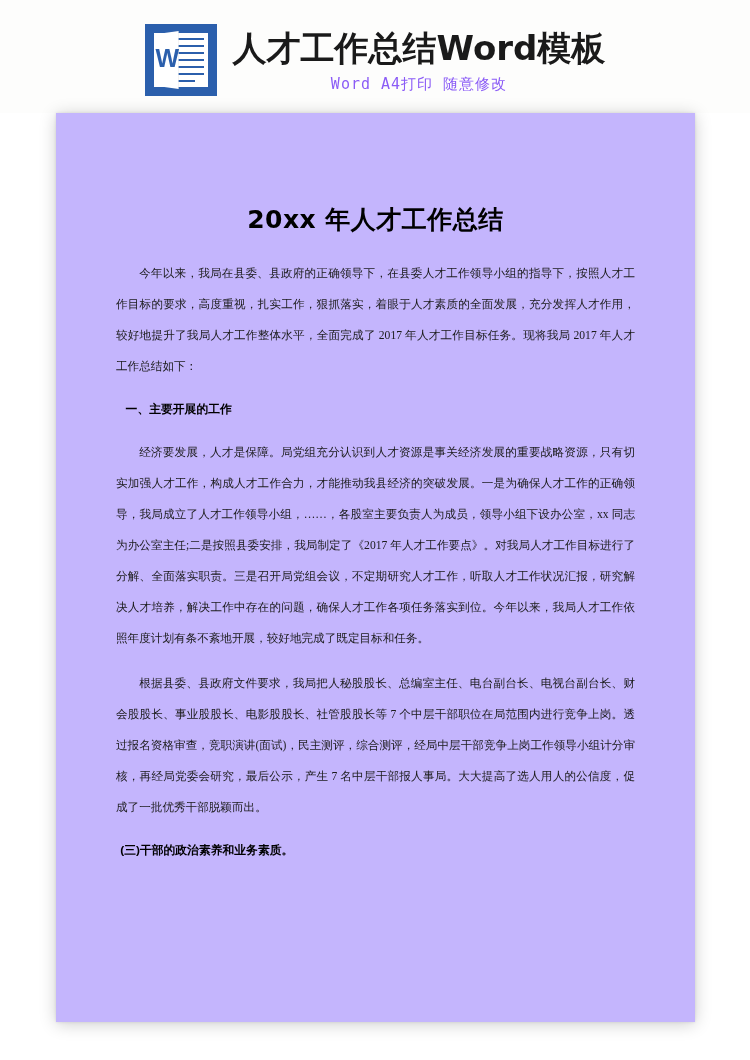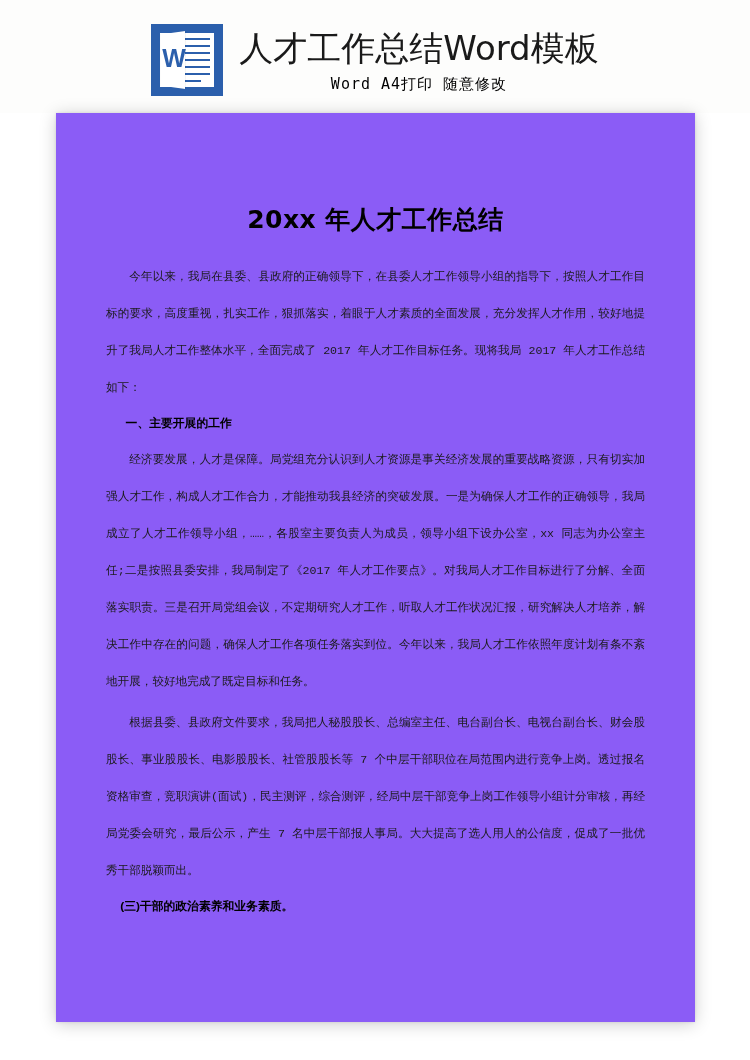--- a/index.html
+++ b/index.html
@@ -87,73 +87,73 @@
 
   #banner-texts {
     display: flex;
     flex-direction: column;
     align-items: center;
     padding-top: 2px;
   }
   #banner-title {
     font-family: "DejaVu Sans", "Liberation Sans", sans-serif;
     font-size: 34px;
-    font-weight: 400;
+    font-weight: 700;
     color: #1a1a1a;
     line-height: 44px;
     letter-spacing: 0px;
     white-space: nowrap;
   }
   #banner-subtitle {
     font-family: "DejaVu Sans Mono", "Liberation Sans", sans-serif;
     font-size: 15px;
     font-weight: 400;
-    color: #000000;
+    color: #8b5cf6;
     line-height: 24px;
     letter-spacing: 1px;
     margin-top: 2px;
     white-space: nowrap;
   }
 
   
   #page {
     position: absolute;
     left: 56px;
     top: 113px;
     width: 639px;
     height: 909px;
-    background: #8b5cf6;
+    background: #c4b5fd;
     box-shadow: 0 2px 16px rgba(0,0,0,0.20), 0 0 3px rgba(0,0,0,0.10);
     overflow: hidden;
   }
 
   #doc-body {
     padding: 0 46px;
   }
 
   #doc-title {
     text-align: center;
     font-family: "DejaVu Sans", "Liberation Sans", sans-serif;
     font-size: 25px;
     font-weight: 700;
     color: #000000;
     margin-top: 90px;
     margin-bottom: 22px;
     letter-spacing: 0.5px;
   }
 
   p.para {
-    font-family: Liberation Mono, monospace;
+    font-family: Liberation Serif, serif;
     font-size: 11.6px;
     color: #1b1b1b;
-    line-height: 37px;
+    line-height: 31px;
     text-align: justify;
     text-justify: inter-character;
     text-indent: 2em;
-    margin: 4px;
+    margin: 14px;
   }
 
   p.heading {
     font-family: Liberation Sans, sans-serif;
     font-size: 11.8px;
     font-weight: 700;
     color: #000000;
     line-height: 27px;
     text-align: left;
     text-indent: 2em;

